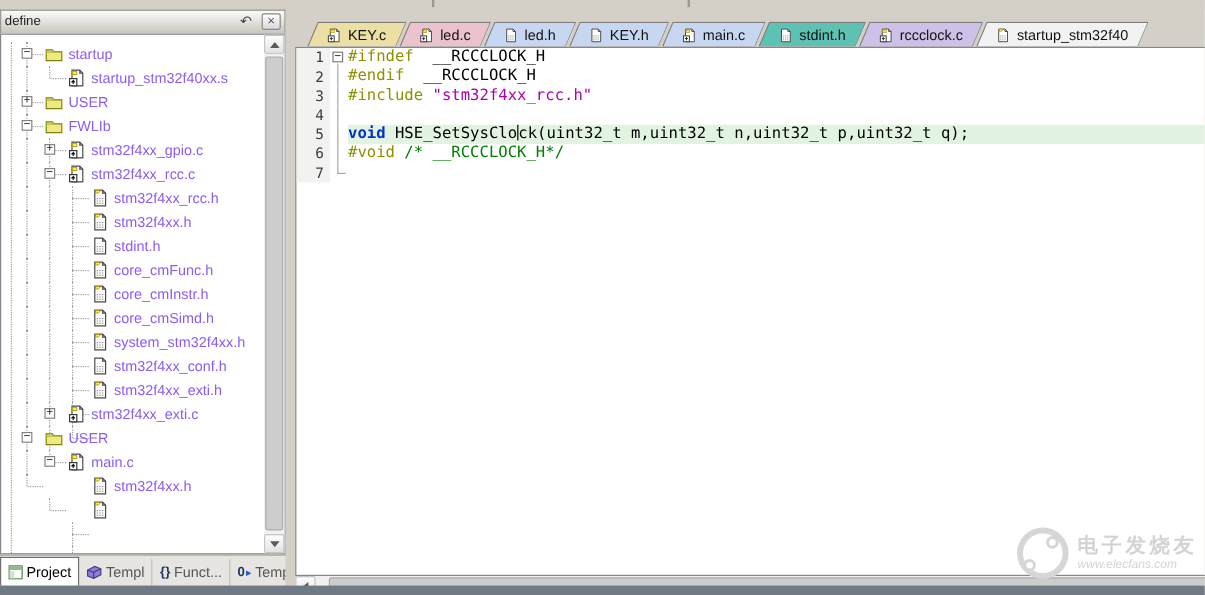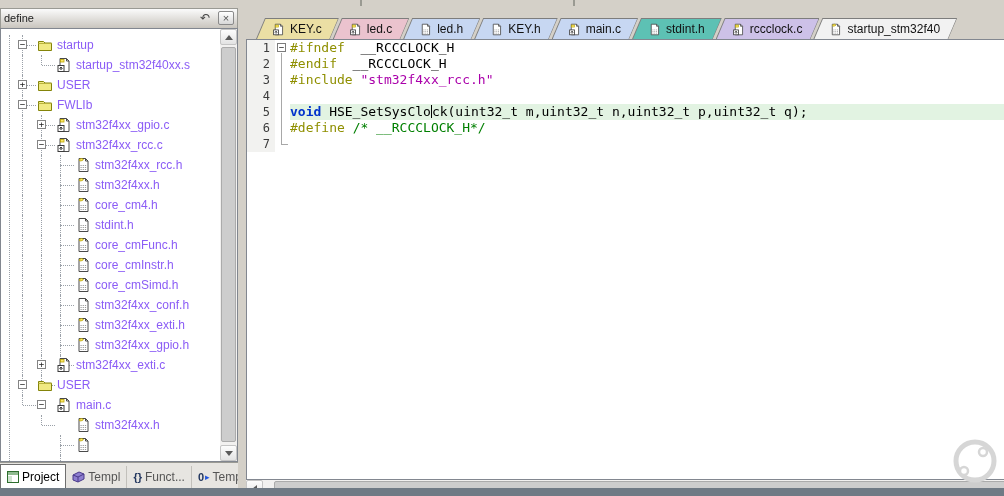--- a/index.html
+++ b/index.html
@@ -275,29 +275,20 @@
               <path d="M5.5 8.5 h6 M5.5 10.5 h6 M5.5 12.5 h6" stroke="#999" stroke-width="1" stroke-dasharray="1.2,1"></path>
               <path d="M4.5 2.2 q2.2 -1.6 4 0.4 l-1.2 1 l-2.6 0.4 z" fill="#FFE96B" stroke="#b9a400" stroke-width="0.8"></path>
             </svg></span>
           <span class="tlabel" style="left: 94px;">stm32f4xx.h</span>
         </div>
         <div class="trow">
           <span class="ticon" style="left: 74px;"><svg width="16" height="16" viewBox="0 0 16 16">
               <path d="M4 1.5 h6.5 l2.5 2.5 v10.5 h-9 z" fill="#ffffff" stroke="#4a4a4a" stroke-width="1"></path>
               <path d="M10.5 1.5 v2.5 h2.5" fill="none" stroke="#4a4a4a" stroke-width="1"></path>
               <path d="M5.5 8.5 h6 M5.5 10.5 h6 M5.5 12.5 h6" stroke="#999" stroke-width="1" stroke-dasharray="1.2,1"></path>
-              <path d="M4.5 2.2 q2.2 -1.6 4 0.4 l-1.2 1 l-2.6 0.4 z" fill="#FFE96B" stroke="#b9a400" stroke-width="0.8"></path>
-            </svg></span>
-          <span class="tlabel" style="left: 94px;">core_cm4.h</span>
-        </div>
-        <div class="trow">
-          <span class="ticon" style="left: 74px;"><svg width="16" height="16" viewBox="0 0 16 16">
-              <path d="M4 1.5 h6.5 l2.5 2.5 v10.5 h-9 z" fill="#ffffff" stroke="#4a4a4a" stroke-width="1"></path>
-              <path d="M10.5 1.5 v2.5 h2.5" fill="none" stroke="#4a4a4a" stroke-width="1"></path>
-              <path d="M5.5 8.5 h6 M5.5 10.5 h6 M5.5 12.5 h6" stroke="#999" stroke-width="1" stroke-dasharray="1.2,1"></path>
             </svg></span>
           <span class="tlabel" style="left: 94px;">stdint.h</span>
         </div>
         <div class="trow">
           <span class="ticon" style="left: 74px;"><svg width="16" height="16" viewBox="0 0 16 16">
               <path d="M4 1.5 h6.5 l2.5 2.5 v10.5 h-9 z" fill="#ffffff" stroke="#4a4a4a" stroke-width="1"></path>
               <path d="M10.5 1.5 v2.5 h2.5" fill="none" stroke="#4a4a4a" stroke-width="1"></path>
               <path d="M5.5 8.5 h6 M5.5 10.5 h6 M5.5 12.5 h6" stroke="#999" stroke-width="1" stroke-dasharray="1.2,1"></path>
               <path d="M4.5 2.2 q2.2 -1.6 4 0.4 l-1.2 1 l-2.6 0.4 z" fill="#FFE96B" stroke="#b9a400" stroke-width="0.8"></path>
             </svg></span>
@@ -319,40 +310,40 @@
               <path d="M5.5 8.5 h6 M5.5 10.5 h6 M5.5 12.5 h6" stroke="#999" stroke-width="1" stroke-dasharray="1.2,1"></path>
               <path d="M4.5 2.2 q2.2 -1.6 4 0.4 l-1.2 1 l-2.6 0.4 z" fill="#FFE96B" stroke="#b9a400" stroke-width="0.8"></path>
             </svg></span>
           <span class="tlabel" style="left: 94px;">core_cmSimd.h</span>
         </div>
         <div class="trow">
           <span class="ticon" style="left: 74px;"><svg width="16" height="16" viewBox="0 0 16 16">
               <path d="M4 1.5 h6.5 l2.5 2.5 v10.5 h-9 z" fill="#ffffff" stroke="#4a4a4a" stroke-width="1"></path>
               <path d="M10.5 1.5 v2.5 h2.5" fill="none" stroke="#4a4a4a" stroke-width="1"></path>
               <path d="M5.5 8.5 h6 M5.5 10.5 h6 M5.5 12.5 h6" stroke="#999" stroke-width="1" stroke-dasharray="1.2,1"></path>
+              <path d="M4.5 2.2 q2.2 -1.6 4 0.4 l-1.2 1 l-2.6 0.4 z" fill="#FFE96B" stroke="#b9a400" stroke-width="0.8"></path>
+            </svg></span>
+          <span class="tlabel" style="left: 94px;">system_stm32f4xx.h</span>
+        </div>
+        <div class="trow">
+          <span class="ticon" style="left: 74px;"><svg width="16" height="16" viewBox="0 0 16 16">
+              <path d="M4 1.5 h6.5 l2.5 2.5 v10.5 h-9 z" fill="#ffffff" stroke="#4a4a4a" stroke-width="1"></path>
+              <path d="M10.5 1.5 v2.5 h2.5" fill="none" stroke="#4a4a4a" stroke-width="1"></path>
+              <path d="M5.5 8.5 h6 M5.5 10.5 h6 M5.5 12.5 h6" stroke="#999" stroke-width="1" stroke-dasharray="1.2,1"></path>
             </svg></span>
           <span class="tlabel" style="left: 94px;">stm32f4xx_conf.h</span>
         </div>
         <div class="trow">
           <span class="ticon" style="left: 74px;"><svg width="16" height="16" viewBox="0 0 16 16">
               <path d="M4 1.5 h6.5 l2.5 2.5 v10.5 h-9 z" fill="#ffffff" stroke="#4a4a4a" stroke-width="1"></path>
               <path d="M10.5 1.5 v2.5 h2.5" fill="none" stroke="#4a4a4a" stroke-width="1"></path>
               <path d="M5.5 8.5 h6 M5.5 10.5 h6 M5.5 12.5 h6" stroke="#999" stroke-width="1" stroke-dasharray="1.2,1"></path>
               <path d="M4.5 2.2 q2.2 -1.6 4 0.4 l-1.2 1 l-2.6 0.4 z" fill="#FFE96B" stroke="#b9a400" stroke-width="0.8"></path>
             </svg></span>
           <span class="tlabel" style="left: 94px;">stm32f4xx_exti.h</span>
-        </div>
-        <div class="trow">
-          <span class="ticon" style="left: 74px;"><svg width="16" height="16" viewBox="0 0 16 16">
-              <path d="M4 1.5 h6.5 l2.5 2.5 v10.5 h-9 z" fill="#ffffff" stroke="#4a4a4a" stroke-width="1"></path>
-              <path d="M10.5 1.5 v2.5 h2.5" fill="none" stroke="#4a4a4a" stroke-width="1"></path>
-              <path d="M5.5 8.5 h6 M5.5 10.5 h6 M5.5 12.5 h6" stroke="#999" stroke-width="1" stroke-dasharray="1.2,1"></path>
-              <path d="M4.5 2.2 q2.2 -1.6 4 0.4 l-1.2 1 l-2.6 0.4 z" fill="#FFE96B" stroke="#b9a400" stroke-width="0.8"></path>
-            </svg></span>
-          <span class="tlabel" style="left: 94px;">stm32f4xx_gpio.h</span>
         </div>
         <div class="trow">
           <span class="expander" style="left: 36px;">+</span>
           <span class="ticon" style="left: 55px;"><svg width="16" height="16" viewBox="0 0 16 16">
               <path d="M4 1.5 h6.5 l2.5 2.5 v10.5 h-9 z" fill="#ffffff" stroke="#4a4a4a" stroke-width="1"></path>
               <path d="M10.5 1.5 v2.5 h2.5" fill="none" stroke="#4a4a4a" stroke-width="1"></path>
               <rect x="2" y="8.5" width="6" height="6" fill="#ffffff" stroke="#3a3a3a" stroke-width="1"></rect>
               <path d="M5 13 v-2.6 M3.6 11.6 l1.4 -1.4 l1.4 1.4" fill="none" stroke="#111" stroke-width="1"></path>
               <rect x="4.5" y="2.5" width="3.5" height="2.5" fill="#FFE96B" stroke="#b9a400" stroke-width="0.8"></rect>
             </svg></span>
@@ -563,21 +554,21 @@
         <div class="fold-cell">
           <div class="fold-v" style="top: 0px; height: 16px;"></div>
         </div>
         <div class="ln-text current"><span class="tok-kw">void</span><span class="tok-id"> HSE_SetSysClo</span><span class="caret"></span><span class="tok-id">ck(uint32_t m,uint32_t n,uint32_t p,uint32_t q);</span></div>
       </div>
       <div class="code-line">
         <div class="ln-num">6</div>
         <div class="fold-cell">
           <div class="fold-v" style="top: 0px; height: 16px;"></div>
         </div>
-        <div class="ln-text"><span class="tok-pp">#define</span><span class="tok-id"> </span><span class="tok-com">/* __RCCCLOCK_H*/</span></div>
+        <div class="ln-text"><span class="tok-pp">#void</span><span class="tok-id"> </span><span class="tok-com">/* __RCCCLOCK_H*/</span></div>
       </div>
       <div class="code-line">
         <div class="ln-num">7</div>
         <div class="fold-cell">
           <div class="fold-v" style="top: 0px; height: 9px;"></div>
           <div class="fold-h" style="top: 8px;"></div>
         </div>
         <div class="ln-text"></div>
       </div>
     </div>
@@ -591,13 +582,17 @@
 
 <div id="status-bar"></div>
 
 <div id="watermark">
   <svg width="46" height="46" viewBox="0 0 46 46">
     <circle cx="23" cy="23" r="19" fill="none" stroke="#D6D6D6" stroke-width="5"></circle>
     <line x1="12" y1="33" x2="30" y2="15" stroke="#ffffff" stroke-width="5"></line>
     <circle cx="12" cy="33" r="4" fill="#ffffff" stroke="#D6D6D6" stroke-width="2.5"></circle>
     <circle cx="31" cy="14" r="4" fill="#ffffff" stroke="#D6D6D6" stroke-width="2.5"></circle>
   </svg>
+  <div id="wm-text">
+    <span id="wm-brand">电子发烧友</span>
+    <span id="wm-url">www.elecfans.com</span>
+  </div>
 </div>
 
 </body></html>

